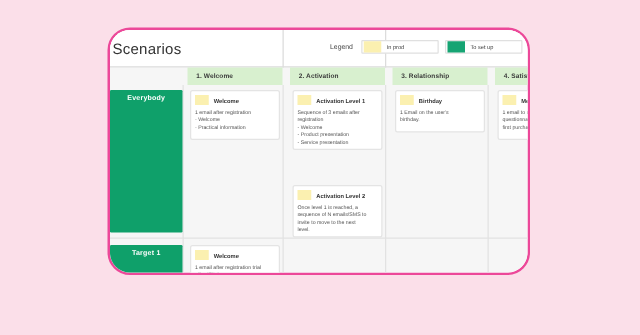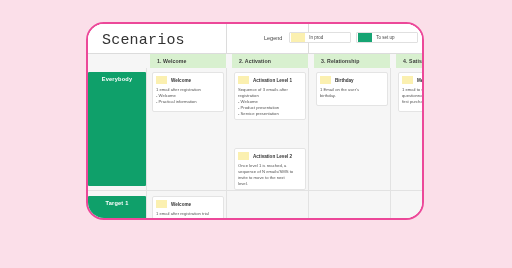--- a/index.html
+++ b/index.html
@@ -30,22 +30,22 @@
   }
 
   
   .topbar {
     position:absolute; left:0; top:0;
     width:420px; height:30px;
     background:#ffffff;
     border-bottom:1px solid #dcdcdc;
   }
   .board-title {
-    position:absolute; left:28px; top:8px;
-    font-size:15px; color:#333; letter-spacing:.2px;font-family:Liberation Mono, monospace;
+    position:absolute; left:16px; top:8px;
+    font-size:12px; color:#333; letter-spacing:.2px;
   }
   .col-sep-top {
     position:absolute; top:0; width:1px; height:30px;
     background:#dcdcdc;
   }
 
   .legend {
     position:absolute; left:190px; top:8px;
     display:flex; align-items:center; gap:5px;
   }

